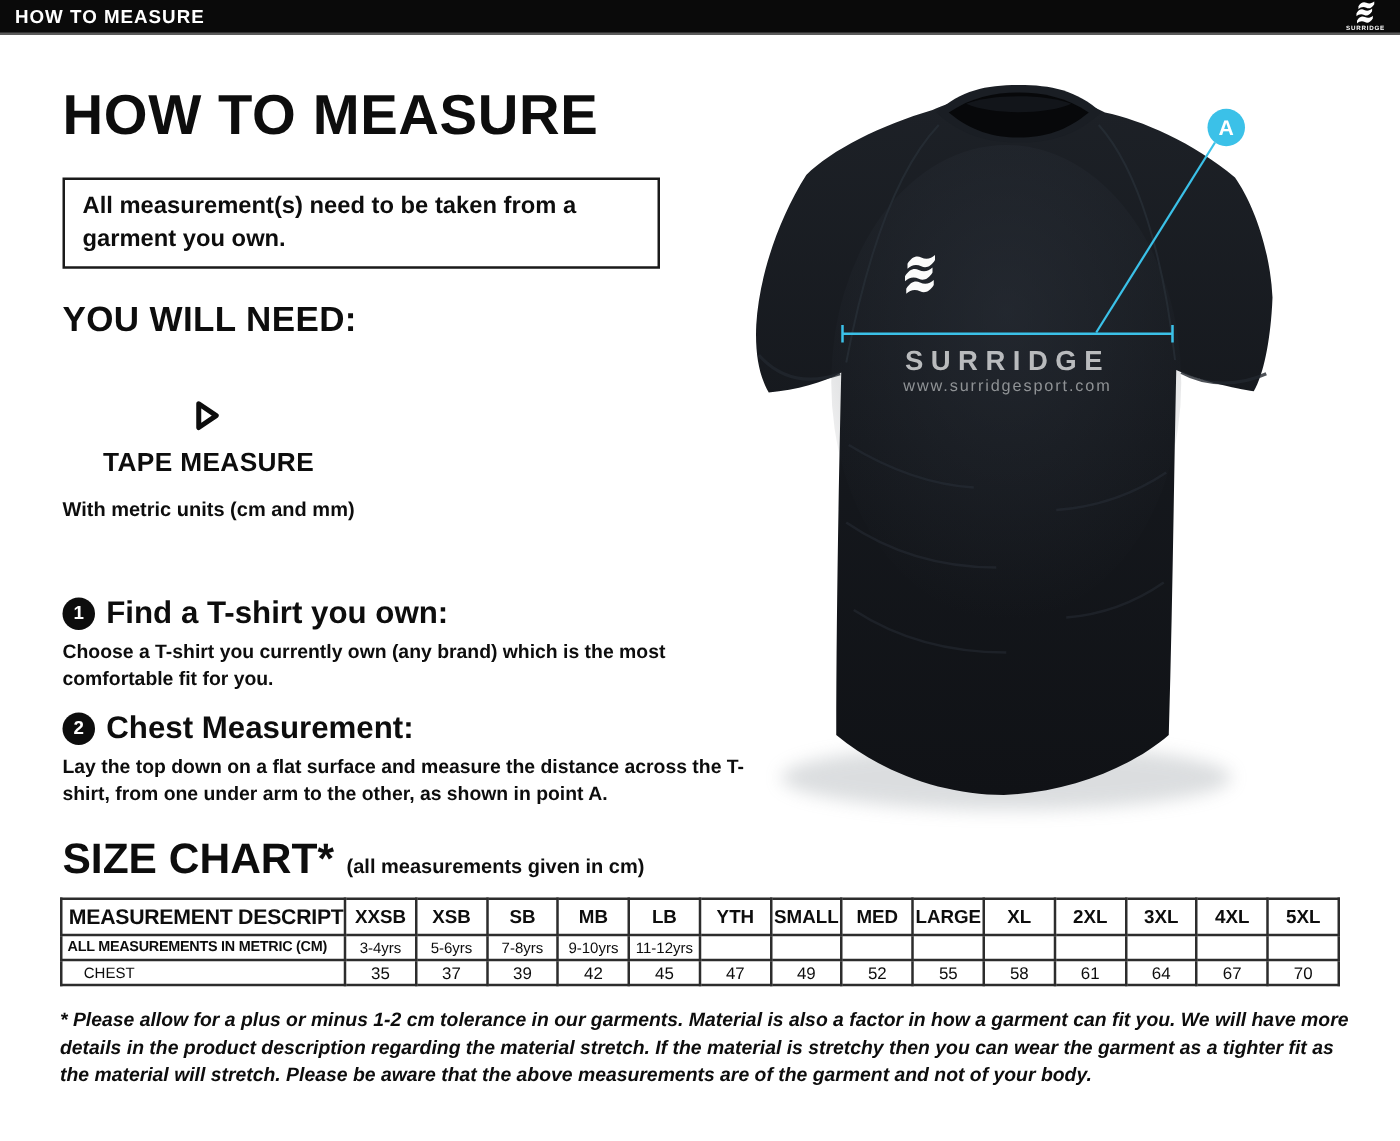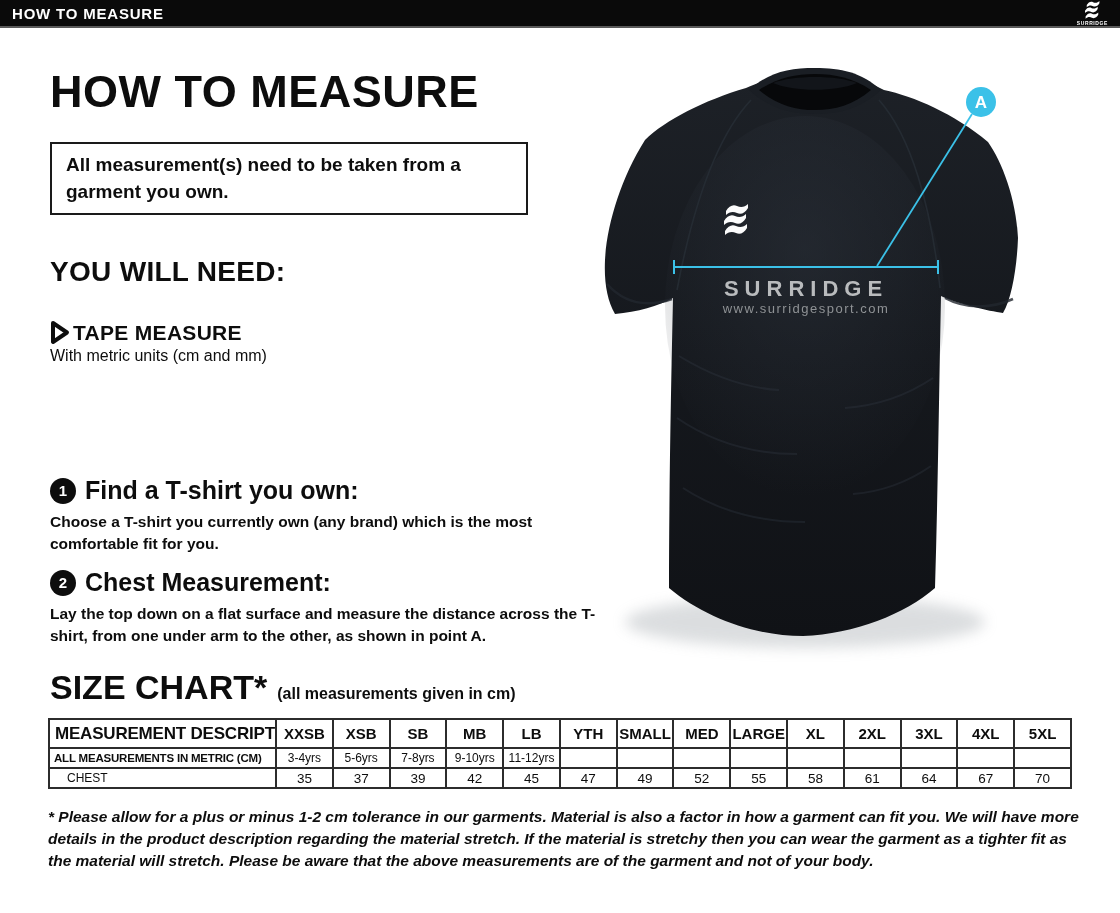--- a/index.html
+++ b/index.html
@@ -14,26 +14,26 @@
   .titlebar-title { color:#fff; font-size:15px; font-weight:bold; letter-spacing:.8px; }
   .titlebar-logo { margin-left:auto; display:flex; flex-direction:column; align-items:center; line-height:1; padding-top:1px;}
   .titlebar-brand { color:#fff; font-size:5px; font-weight:bold; letter-spacing:.6px; margin-top:1px; }
 
   
   .h1 { position:absolute; left:50px; top:66px; font-size:45px; font-weight:bold; letter-spacing:.5px; color:#0d0d0d; }
   .note-box { position:absolute; left:50px; top:142px; width:478px; height:73px;
     border:2px solid #1a1a1a; padding:12px 14px; display:flex; align-items:center; }
   .note-box p { font-size:19px; font-weight:bold; line-height:1.42; color:#0d0d0d; }
 
-  .h2 { position:absolute; left:50px; top:256px; font-size:28px; font-weight:bold; letter-spacing:.3px; color:#0d0d0d; }
+  .h2 { position:absolute; left:50px; top:240px; font-size:28px; font-weight:bold; letter-spacing:.3px; color:#0d0d0d; }
 
   .need-item { position:absolute; left:50px; }
-  .need-head { display:flex; align-items:center; gap:2px; }
+  .need-head { display:flex; align-items:center; gap:14px;flex-direction:column; }
   .need-title { font-size:21px; font-weight:bold; letter-spacing:.3px; color:#0d0d0d; }
-  .need-desc { font-size:16px; font-weight:normal; margin-top:2px; color:#0d0d0d; }
+  .need-desc { font-size:16px; font-weight:bold; margin-top:17px; color:#0d0d0d; }
   .need-1 { top:320px; }
   .need-2 { top:390px; }
 
   .step { position:absolute; left:50px; width:560px; }
   .step-head { display:flex; align-items:center; gap:9px; }
   .step-badge { width:26px; height:26px; border-radius:50%; background:#0d0d0d; color:#fff;
     font-size:15px; font-weight:bold; display:flex; align-items:center; justify-content:center; flex:0 0 26px; }
   .step-title { font-size:25px; font-weight:bold; color:#0d0d0d; }
   .step-desc { font-size:15.5px; font-weight:bold; line-height:1.42; margin-top:6px; color:#0d0d0d; }
   .step-1 { top:476px; }

